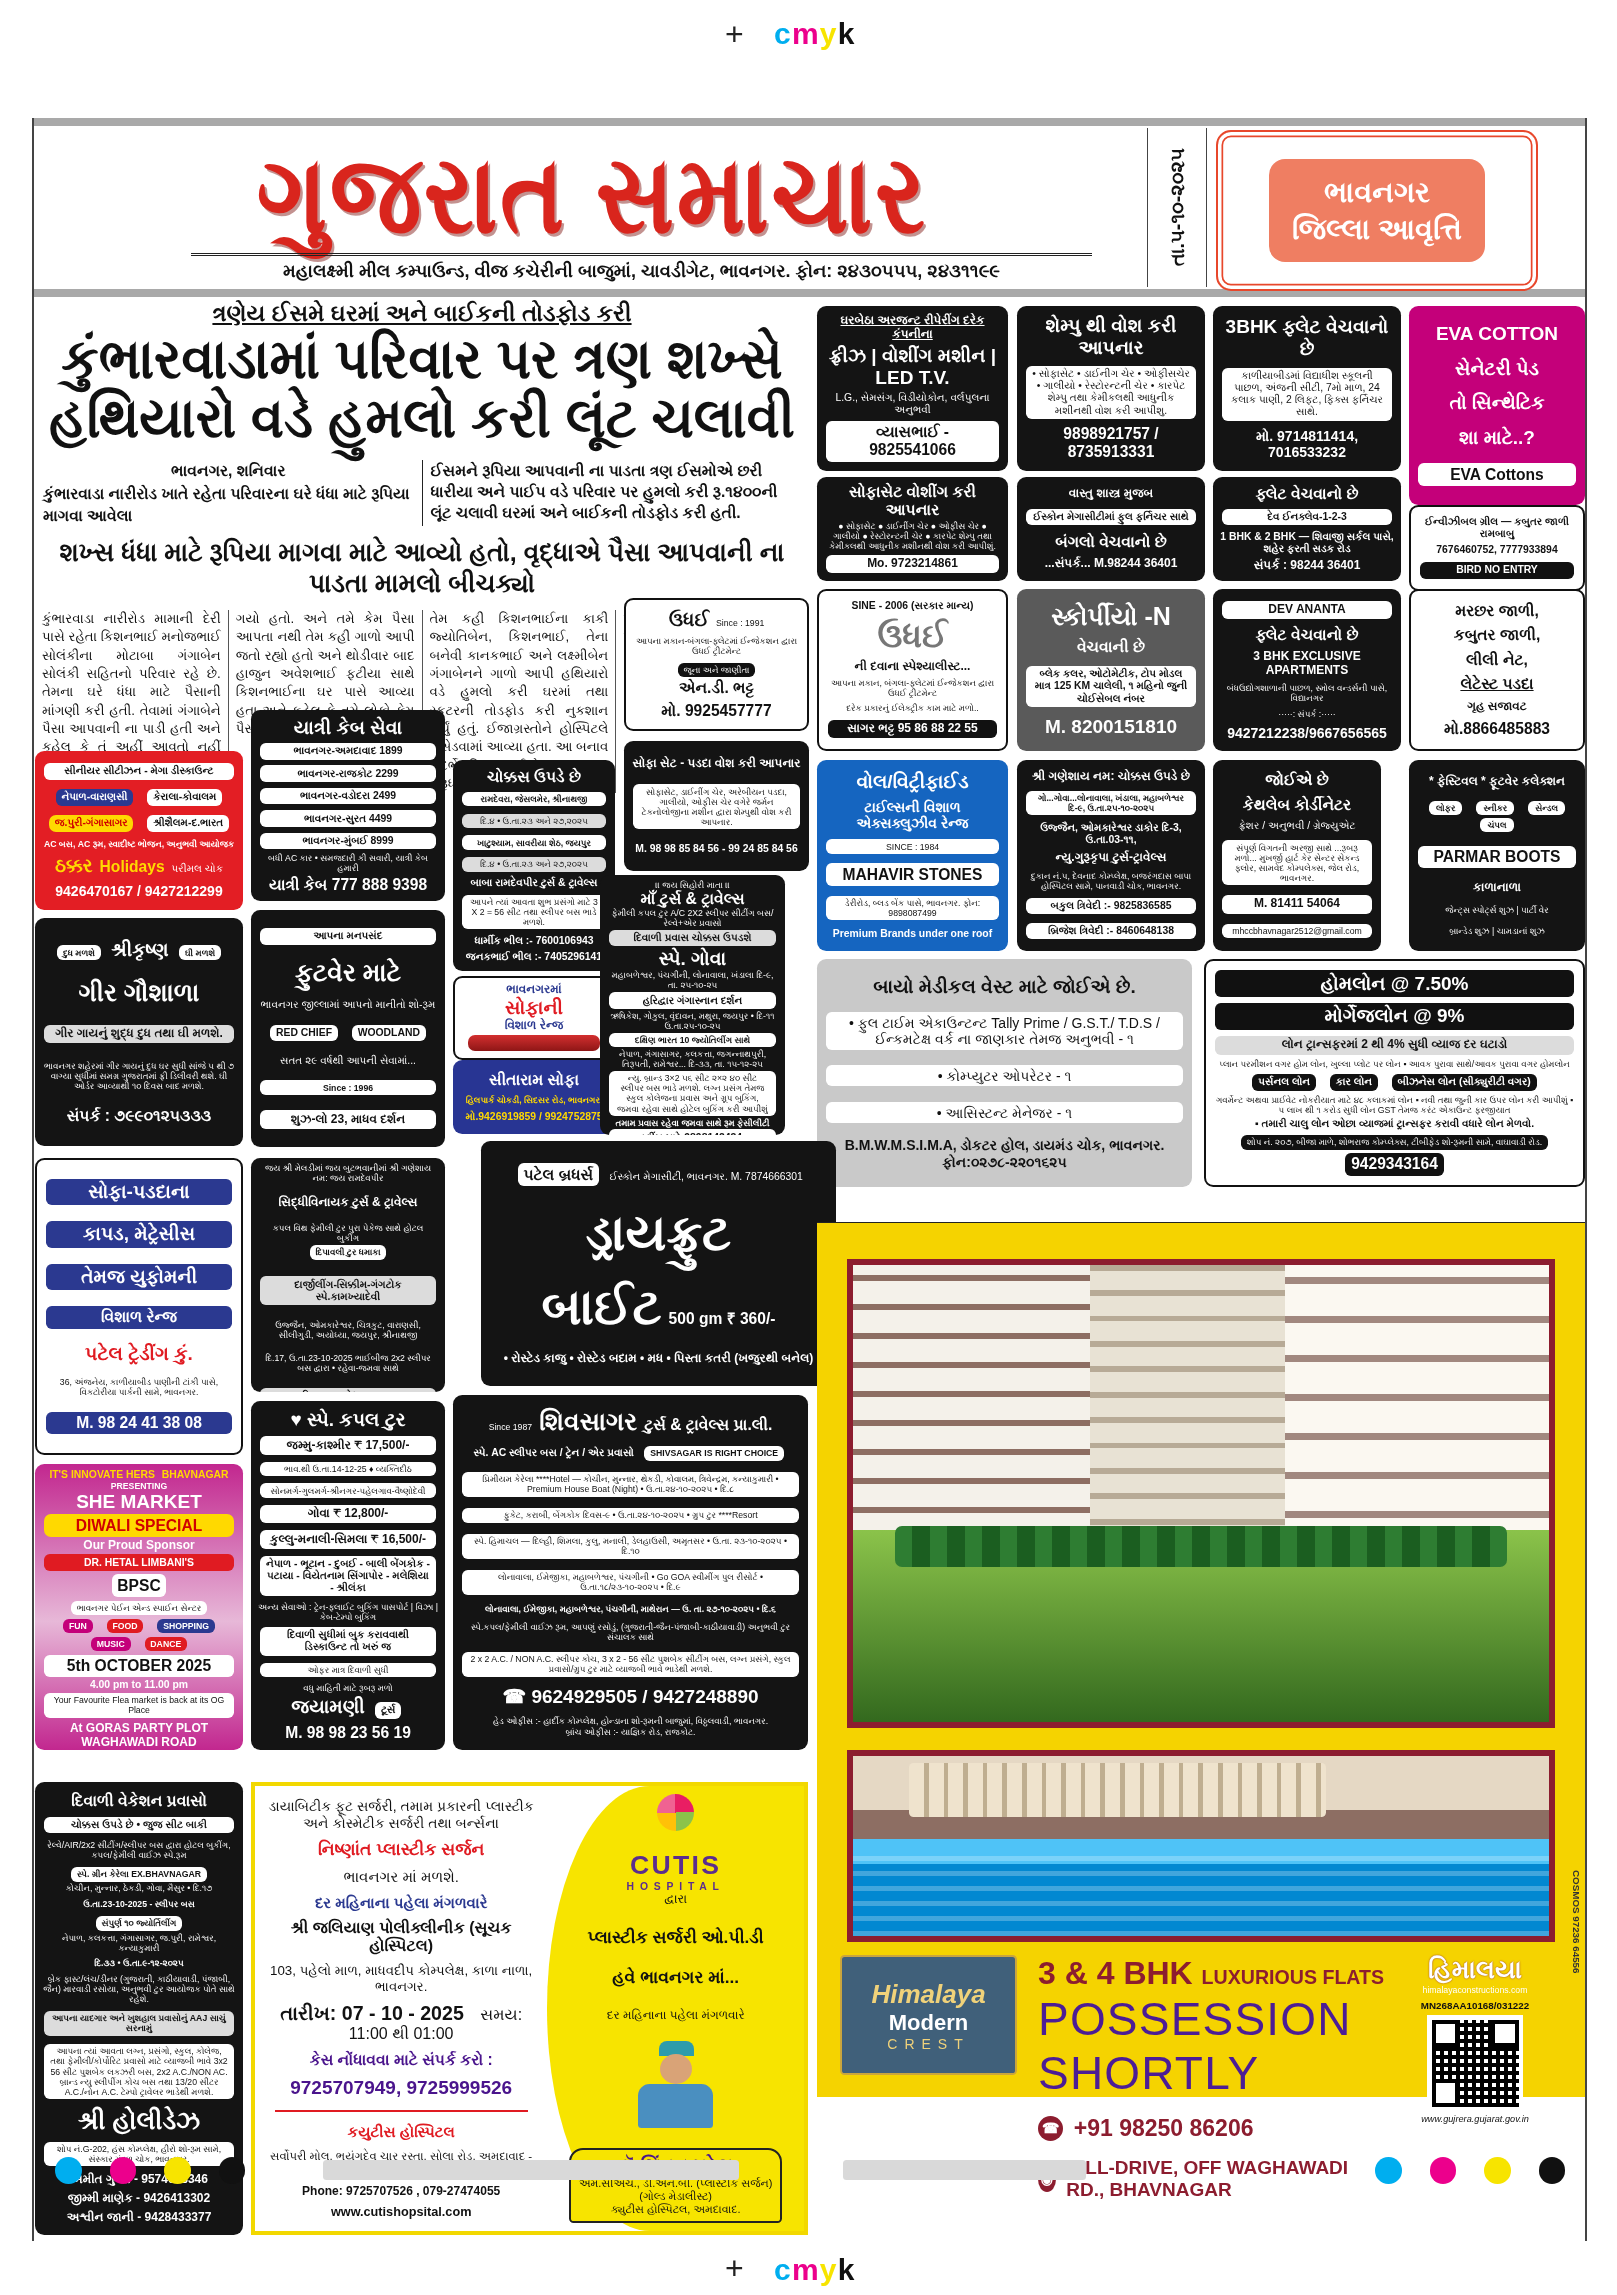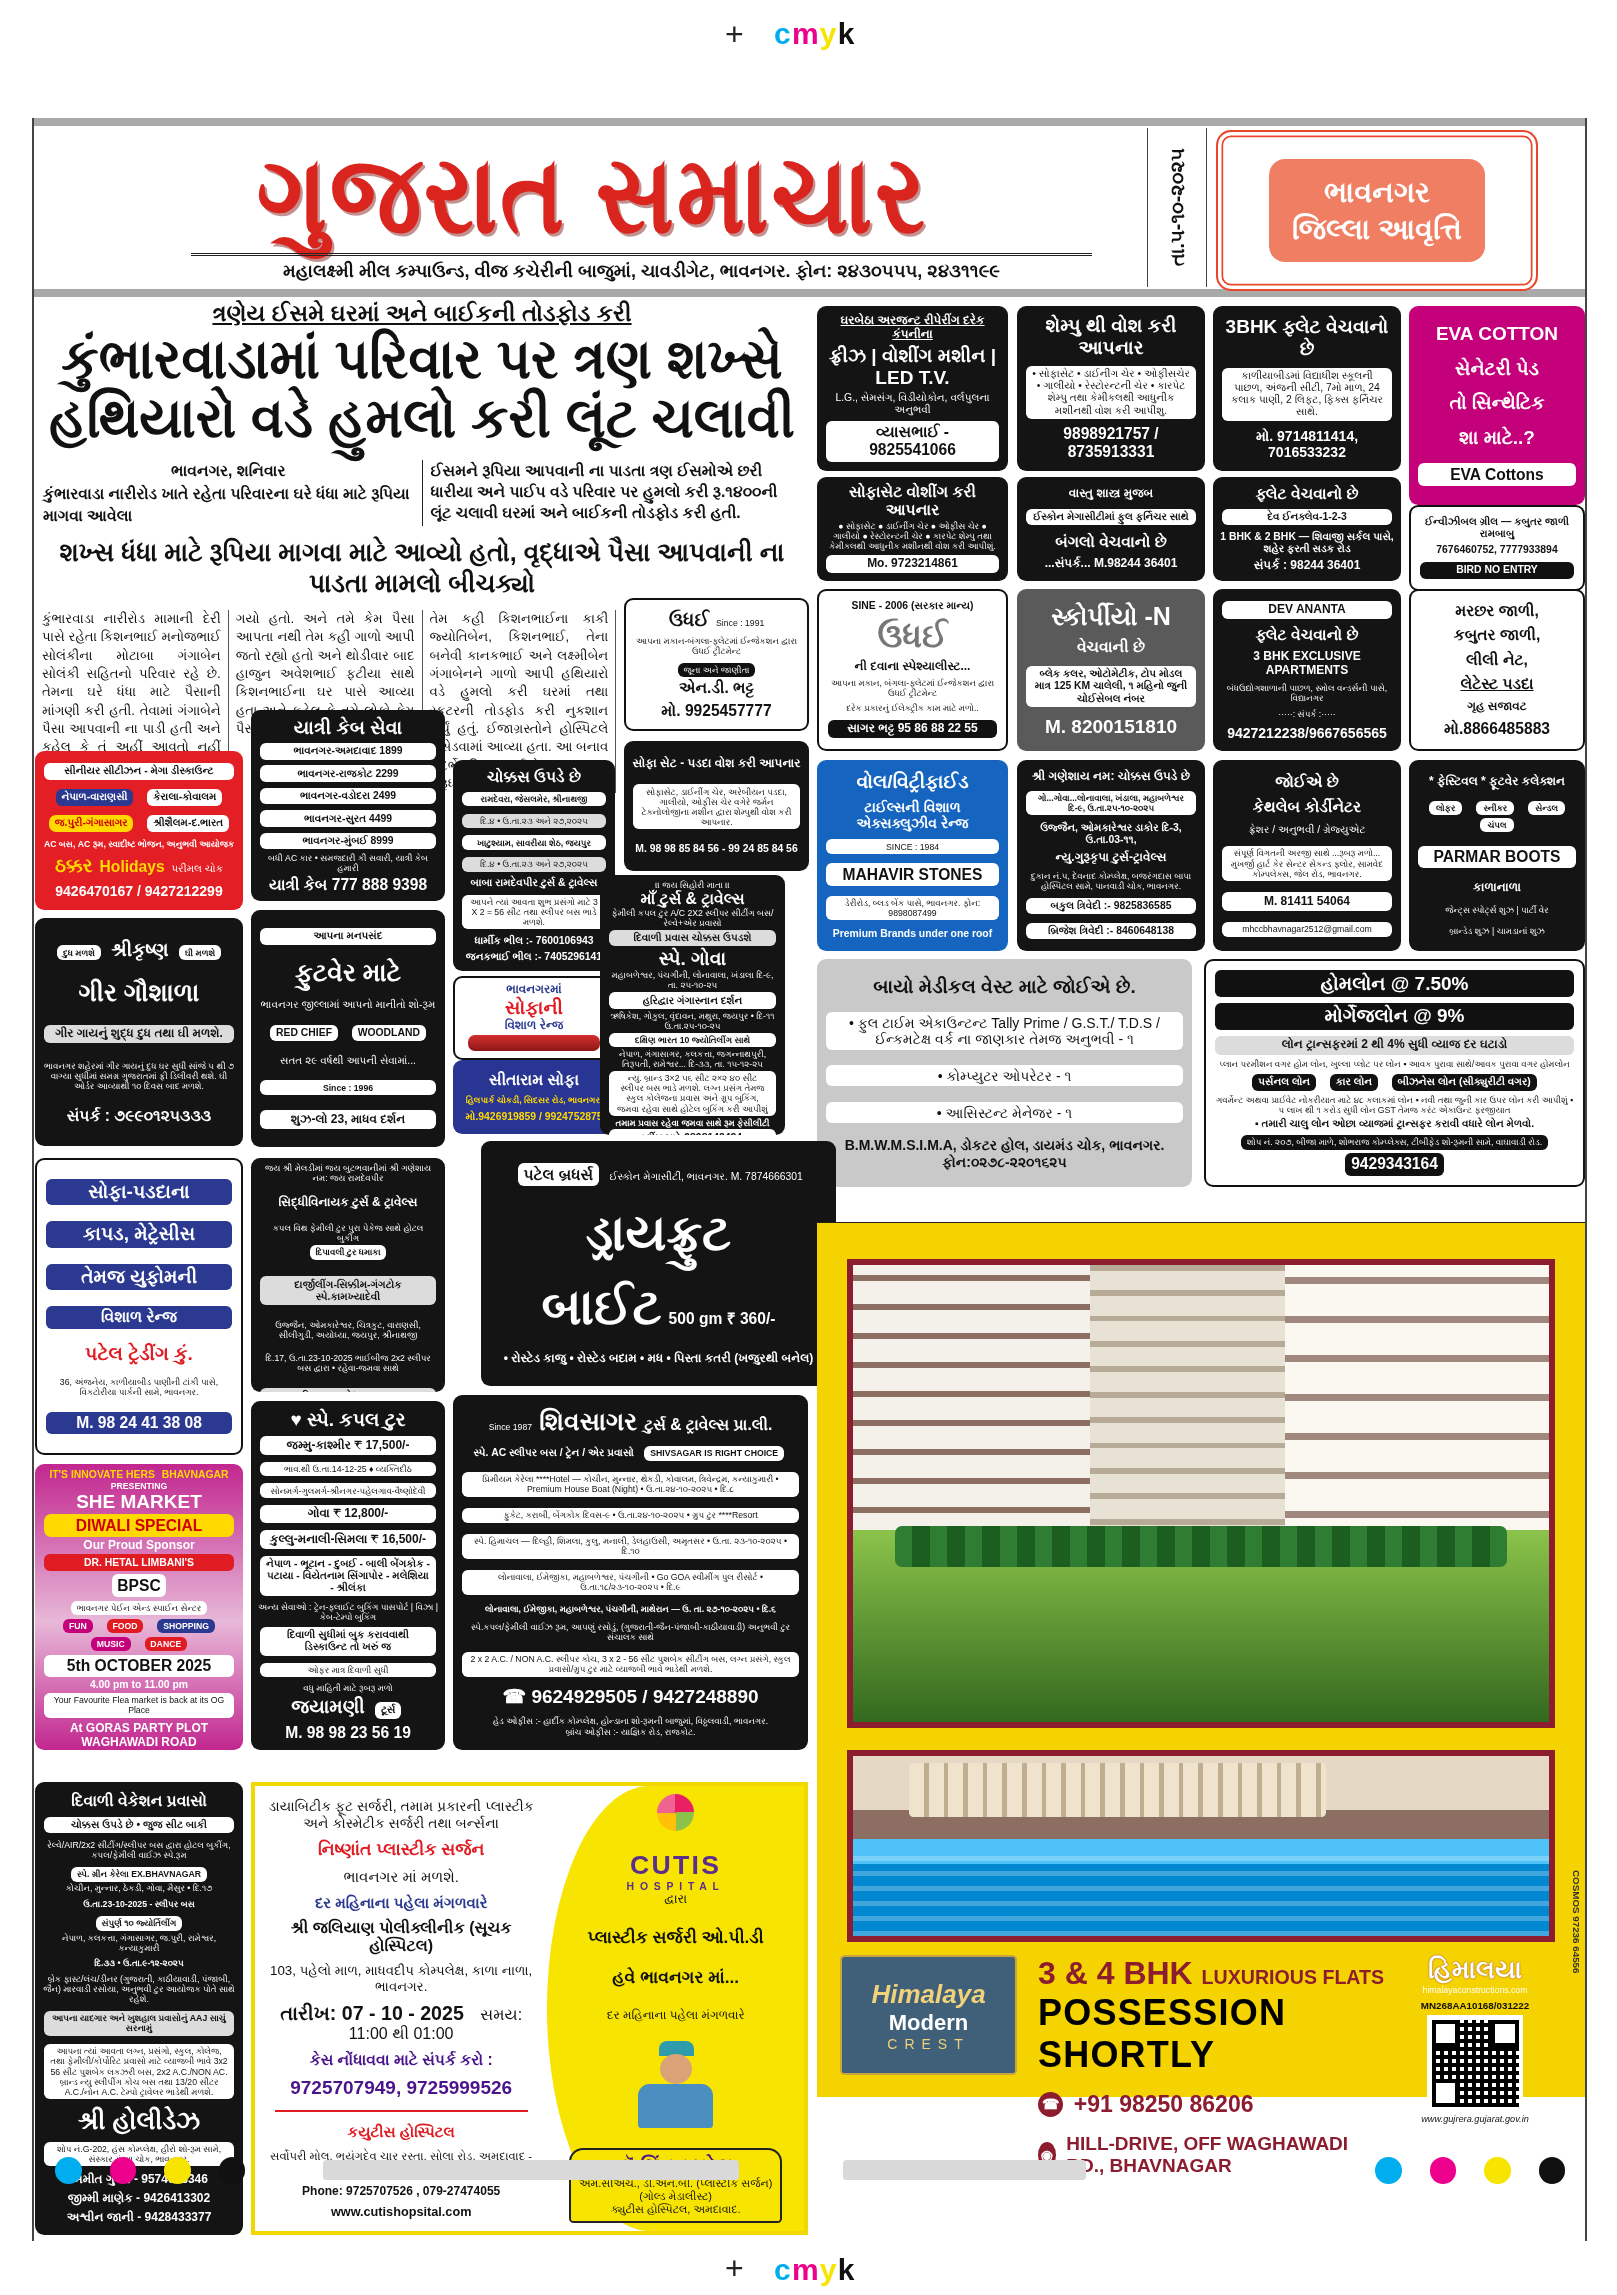--- a/index.html
+++ b/index.html
@@ -112,21 +112,21 @@
      background:repeating-linear-gradient(0deg,rgba(255,255,255,.25) 0 4.6px,transparent 4.6px 15px);}
   .hima-bottom{position:absolute;left:23px;top:732px;width:722px;display:flex;align-items:flex-start;}
   .hima-logo{width:173px;height:116px;background:#40607a;border:2.9px solid #caa53d;border-radius:4.6px;
      display:flex;flex-direction:column;align-items:center;justify-content:center;}
   .hima-logo .hl1{color:#f0d27a;font-size:26px;font-weight:bold;font-style:italic;}
   .hima-logo .hl2{color:#fff;font-size:22px;font-weight:bold;}
   .hima-logo .hl3{color:#f0d27a;font-size:14px;letter-spacing:7px;}
   .hima-head{margin-left:21px;width:347px;}
   .hima-head .r1{font-size:32px;font-weight:900;color:#8c1d2f;}
   .hima-head .r1 small{font-size:19.6px;font-weight:bold;}
-  .hima-head .r2{font-size:36px;font-weight:700;color:#000000;letter-spacing:1.2px;}
+  .hima-head .r2{font-size:46px;font-weight:400;color:#4c1d95;letter-spacing:1.2px;}
   .hima-contact{margin-top:15px;display:flex;align-items:center;}
   .ct-ic{width:25.4px;height:25.4px;border-radius:50%;background:#8c1d2f;margin-right:10.4px;
      display:flex;align-items:center;justify-content:center;color:#fff;font-size:14px;font-weight:bold;}
   .hima-contact .txt{font-size:23px;font-weight:900;color:#8c1d2f;}
   .hima-right{margin-left:15px;width:150px;text-align:center;}
   .hima-right .guj{font-size:25.4px;font-weight:900;color:#fff;text-shadow:0 0 1.7px #8c1d2f;}
   .hima-right .site{font-size:8.7px;color:#fff;}
   .hima-right .mn{font-size:9.8px;font-weight:bold;color:#111;margin-top:4.6px;}
   .qr{position:relative;width:87px;height:87px;background:#fff;margin:4.6px auto 2.3px;padding:4.6px;}
   .qr .px{width:100%;height:100%;
@@ -272,21 +272,21 @@
       </div>
       <div class="ad " style="left: 1017px; top: 760px; width: 188px; height: 191px;">
         <div class="ln w s b">શ્રી ગણેશાય નમ:  ચોક્કસ ઉપડે છે</div>
         <div class="ln bgw xxs b">ગો...ગોવા...લોનાવાલા, ખંડાલા, મહાબળેશ્વર દિ-૯, ઉ.તા.૨૫-૧૦-૨૦૨૫</div>
         <div class="ln w xs b">ઉજ્જૈન, ઓમકારેશ્વર ડાકોર દિ-3, ઉ.તા.03-૧૧,</div>
         <div class="ln w s b">ન્યુ.ગુરૂકૃપા ટુર્સ-ટ્રાવેલ્સ</div>
         <div class="ln w xxs">દુકાન નં.૫, દેવનાદ કોમ્પ્લેક્ષ, બજરંગદાસ બાપા હોસ્પિટલ સામે, પાનવાડી ચોક, ભાવનગર.</div>
         <div class="ln bgw xs b">બકુલ ત્રિવેદી :- 9825836585</div>
         <div class="ln bgw xs b">બ્રિજેશ ત્રિવેદી :- 8460648138</div>
       </div>
-      <div class="ad " style="left: 1213px; top: 760px; width: 188px; height: 191px;">
+      <div class="ad " style="left: 1213px; top: 760px; width: 168px; height: 191px;">
         <div class="ln w m b">જોઈએ છે</div>
         <div class="ln w m b">કેથલેબ કોર્ડીનેટર</div>
         <div class="ln w xs">ફ્રેશર / અનુભવી / ગ્રેજ્યુએટ</div>
         <div class="ln bgw xxs">સંપૂર્ણ વિગતની અરજી સાથે ...રૂબરૂ મળો... મુખર્જી હાર્ટ કેર સેન્ટર સેકન્ડ ફ્લોર, સામવેદ કોમ્પલેક્સ, જેલ રોડ, ભાવનગર.</div>
         <div class="ln bgw s b">M. 81411 54064</div>
         <div class="ln bgw xxs">mhccbhavnagar2512@gmail.com</div>
       </div>
       <div class="ad " style="left: 1409px; top: 760px; width: 176px; height: 191px;">
         <div class="ln w s b">* ફેસ્ટિવલ * ફૂટવેર કલેક્શન</div>
         <div class="ln pillrow"><span class="sp bgw xxs b">લોફર</span><span class="sp bgw xxs b">સ્નીકર</span><span class="sp bgw xxs b">સેન્ડલ</span><span class="sp bgw xxs b">ચંપલ</span></div>

